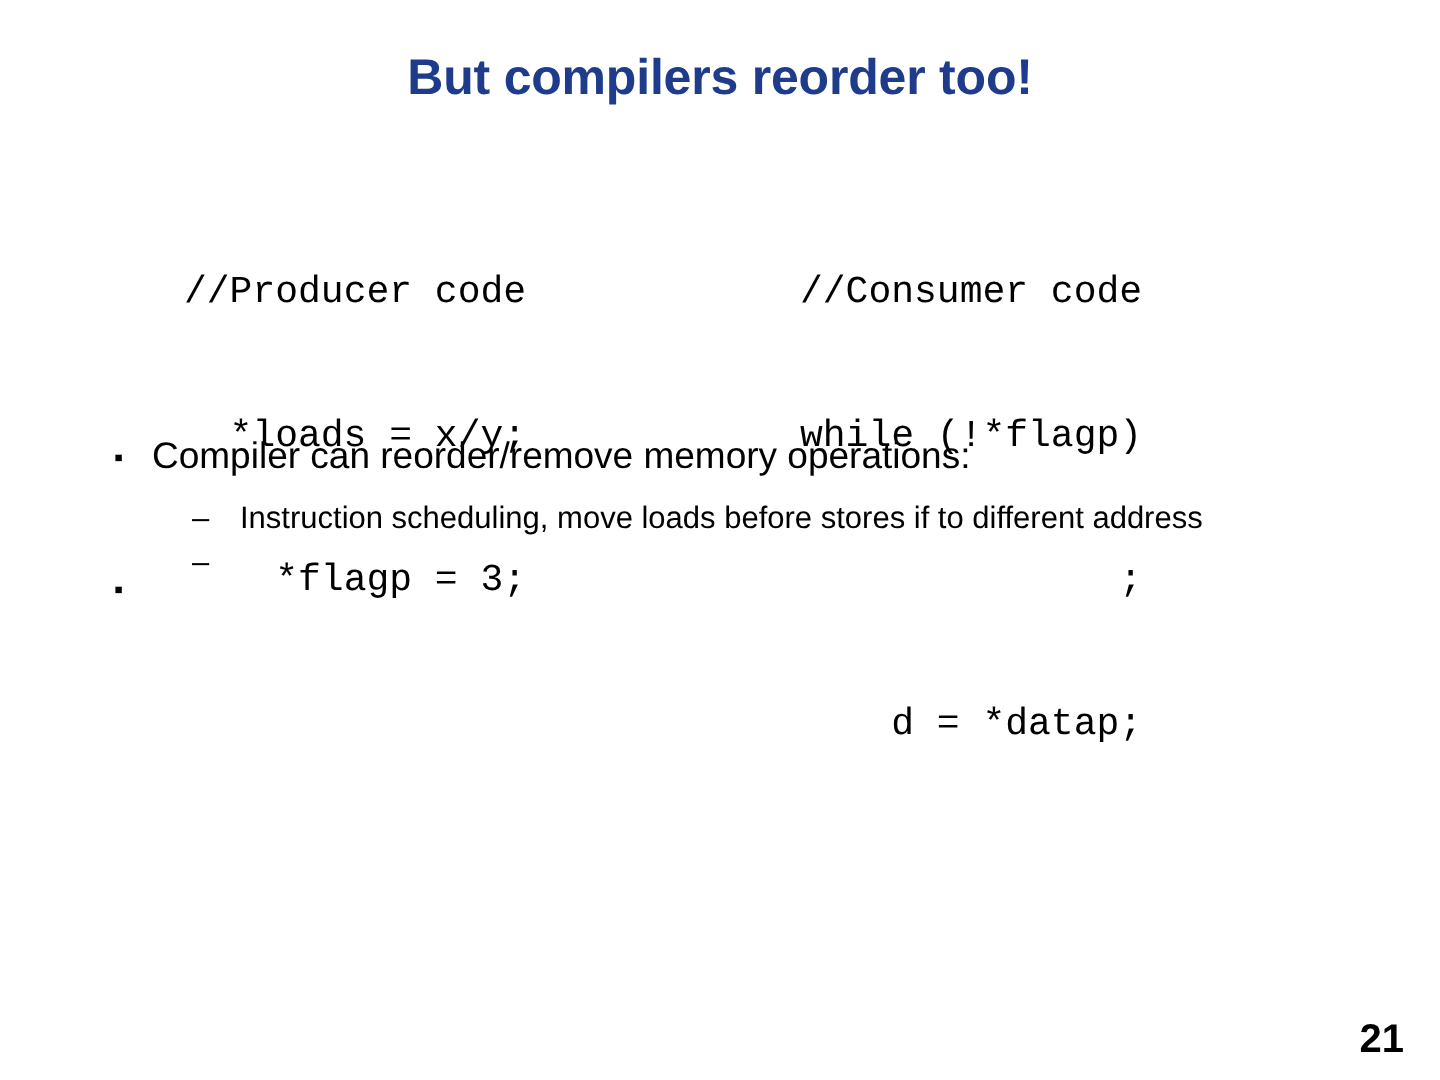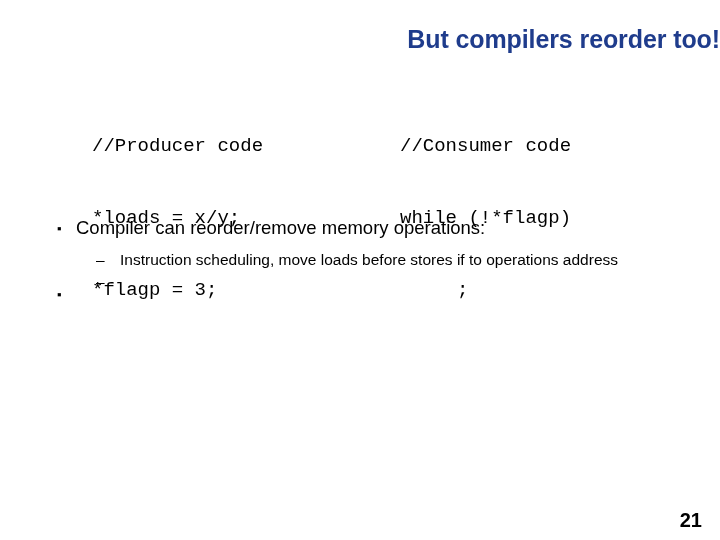--- a/index.html
+++ b/index.html
@@ -22,21 +22,21 @@
     height: 540px;
     background: #ffffff;
   }
 
   
   .slide-title {
     position: absolute;
     left: 0;
     top: 26px;
     width: 720px;
-    text-align: right;
+    text-align: center;
     font-size: 25px;
     font-weight: bold;
     color: #1f3c8c;
     letter-spacing: -0.1px;
     line-height: 1.1;
   }
 
   
   .code-block {
     position: absolute;
@@ -55,20 +55,21 @@
     white-space: pre;
   }
   .code-col.producer {
     left: 92px;
   }
   .code-col.consumer {
     left: 400px;
   }
   .code-line {
     white-space: pre;
+    text-align: right;
   }
 
   
   .bullets {
     position: absolute;
     left: 0;
     top: 216px;
     width: 720px;
   }
 
@@ -139,34 +140,35 @@
     <div class="code-col producer">
       <div class="code-line">//Producer code</div>
       <div class="code-line">*loads = x/y;</div>
       <div class="code-line">*flagp = 3;</div>
     </div>
 
     <div class="code-col consumer">
       <div class="code-line">//Consumer code</div>
       <div class="code-line">while (!*flagp)</div>
       <div class="code-line">     ;</div>
+      <div class="code-line">d = *datap;</div>
     </div>
 
   </div>
 
   <div class="bullets">
 
     <div class="bullet-l1">
       <span class="marker">▪</span>
       <span>Compiler can reorder/remove memory operations:</span>
     </div>
 
     <div class="bullet-l2 group-gap-before">
       <span class="marker">–</span>
-      <span>Instruction scheduling, move loads before stores if to operations address</span>
+      <span>Instruction scheduling, move loads before stores if to different address</span>
     </div>
 
     <div class="bullet-l2">
       <span class="marker">–</span>
     </div>
 
     <div class="bullet-l1 group-gap-after">
       <span class="marker">▪</span>
     </div>
 

